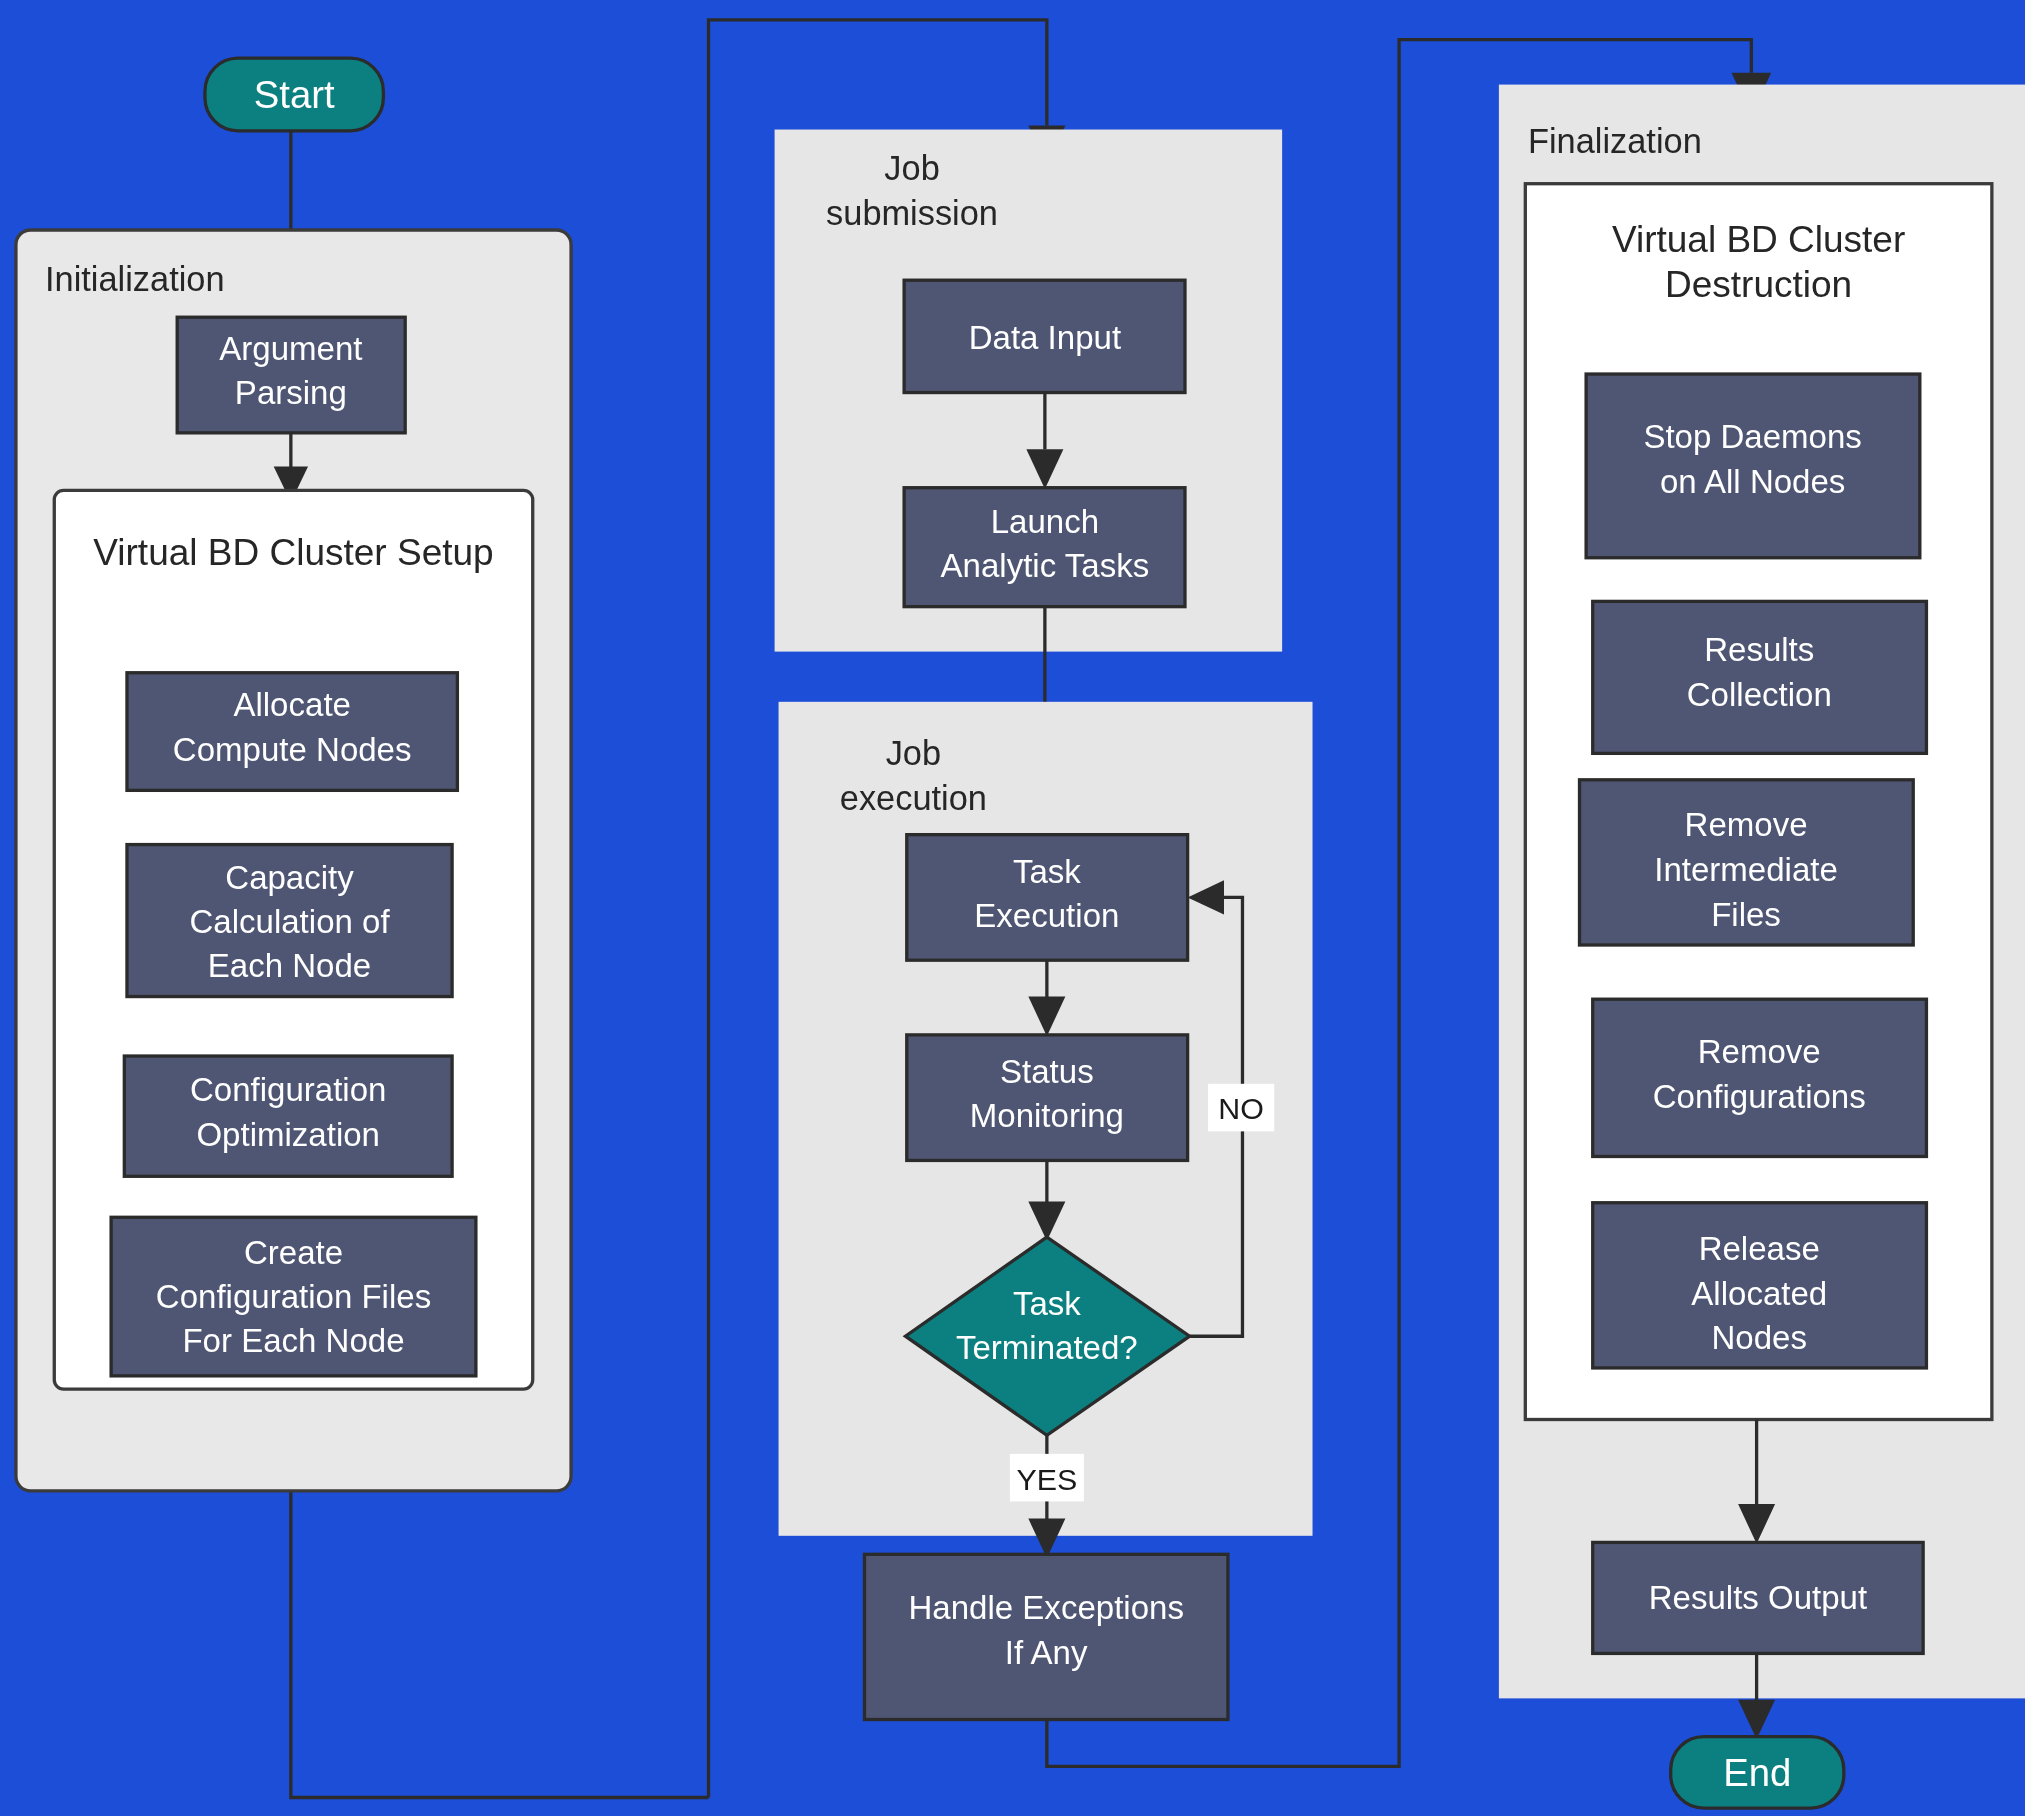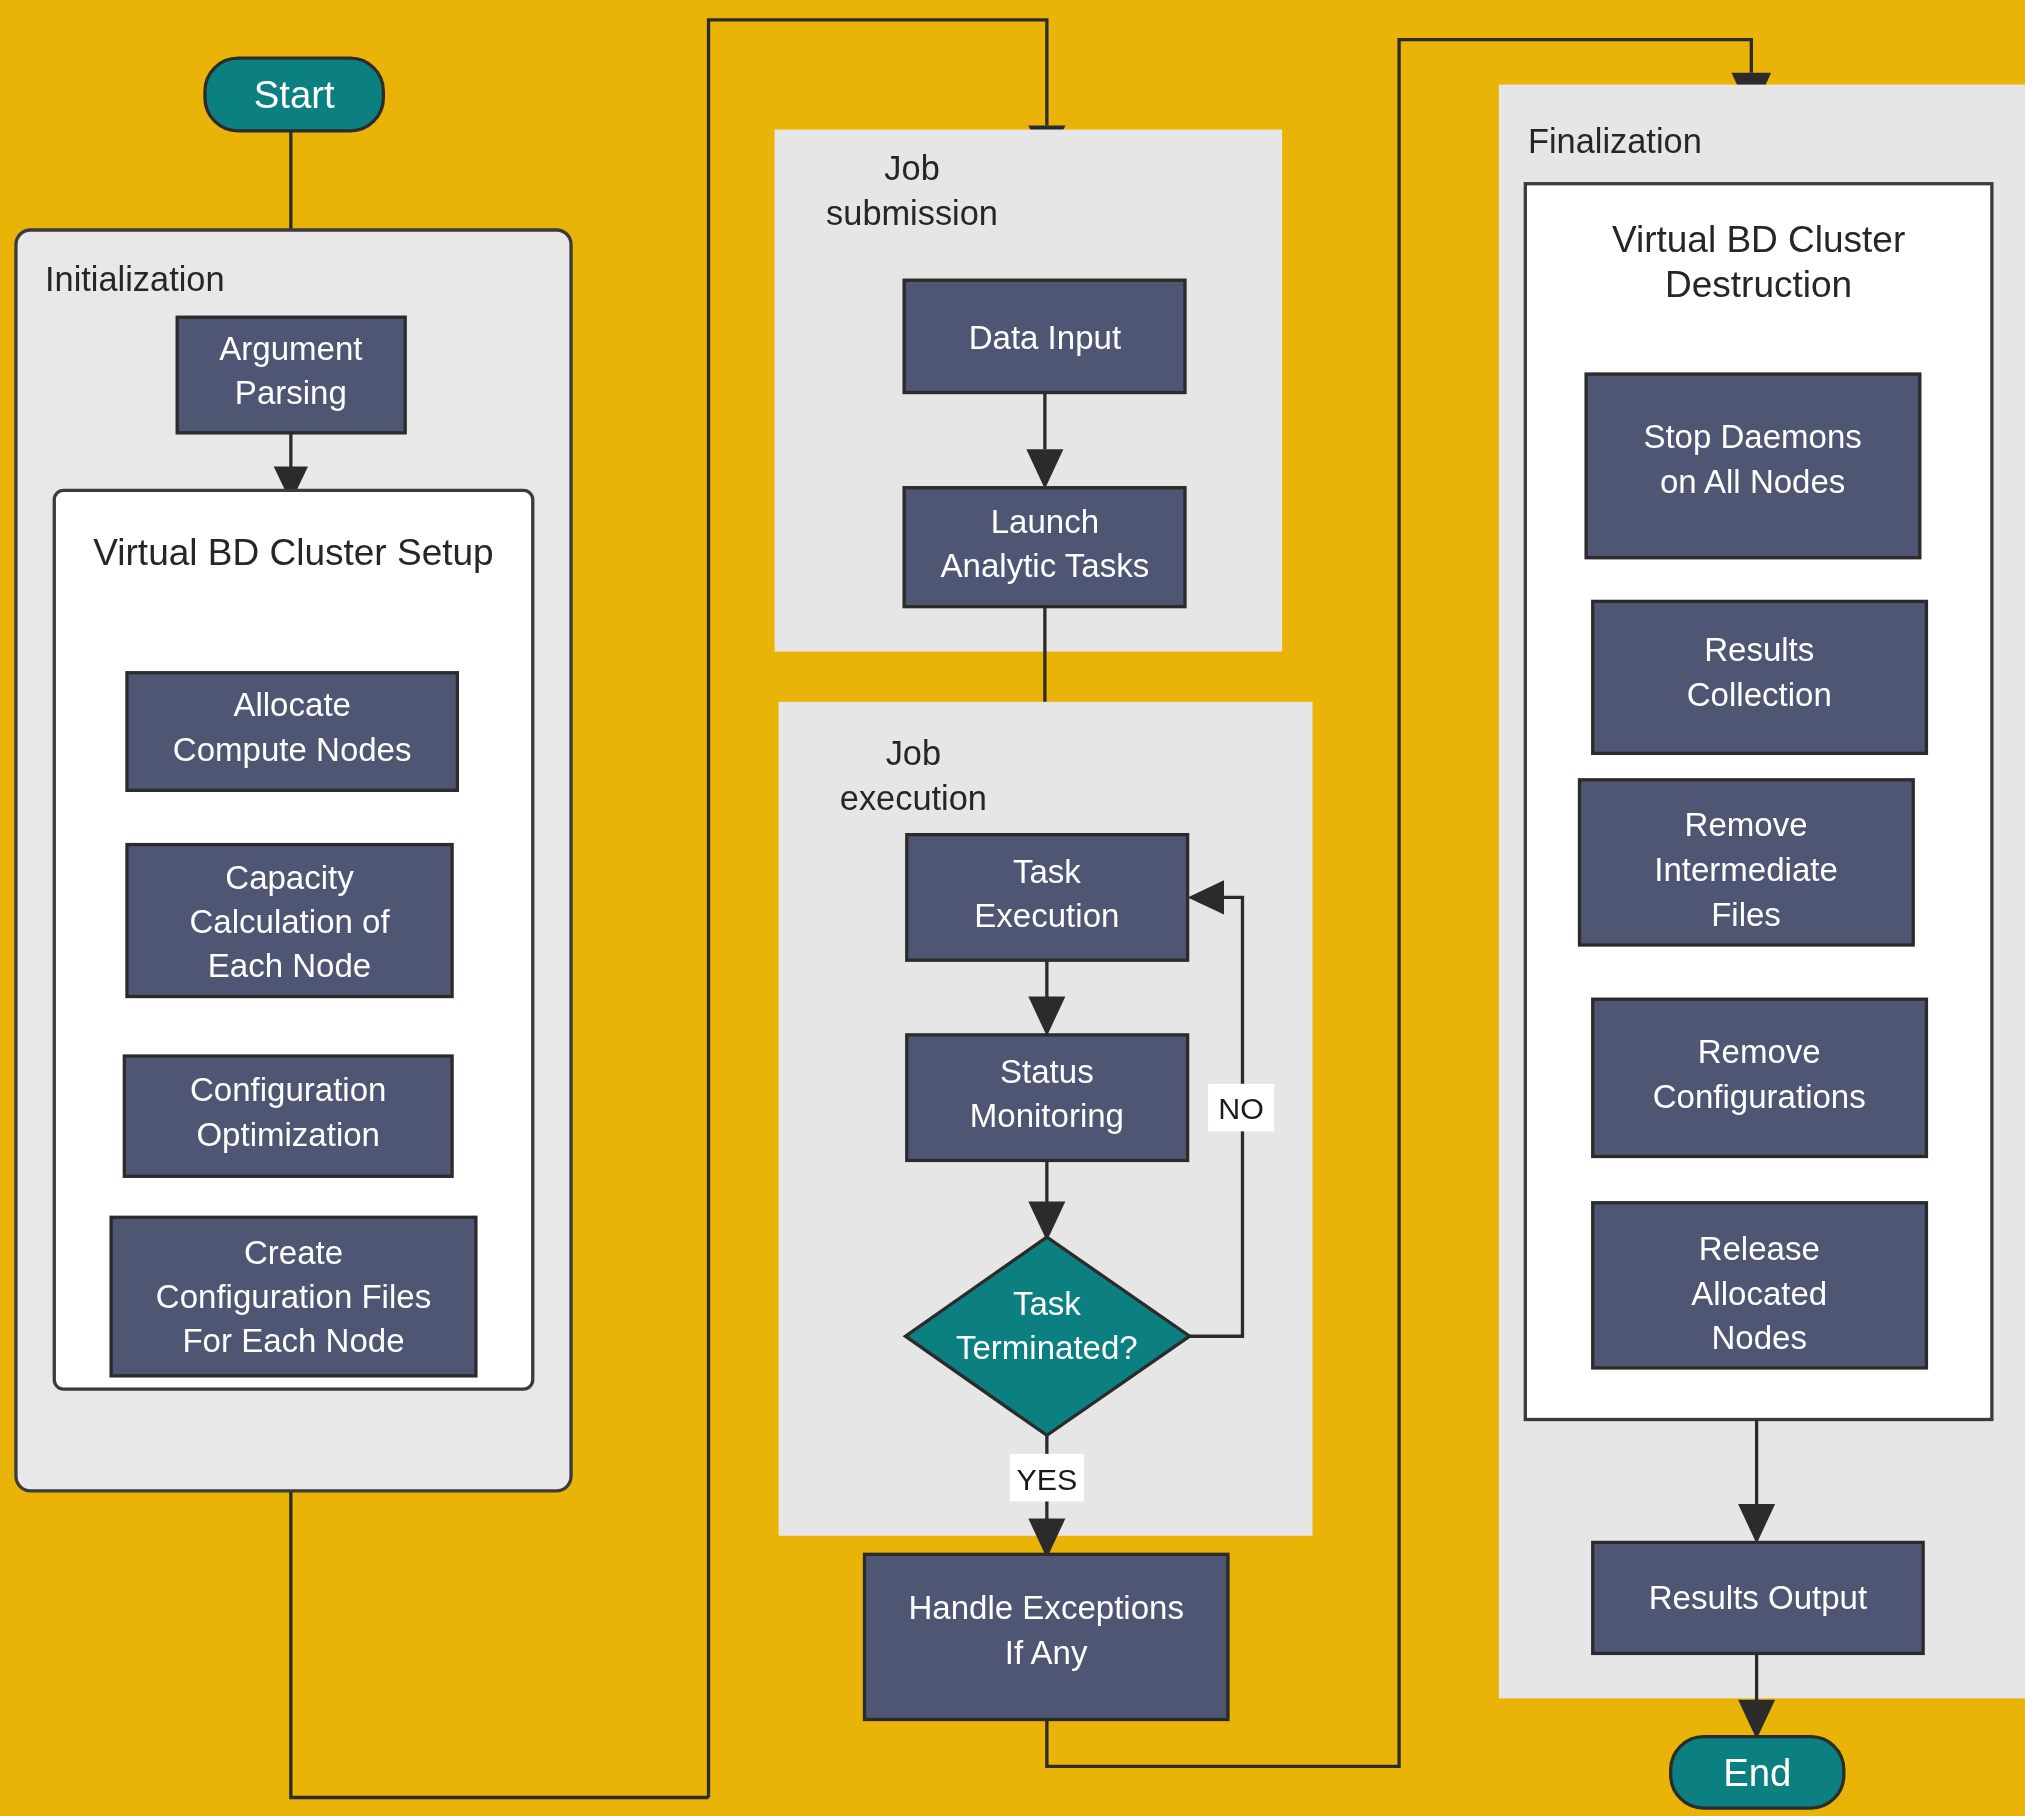--- a/index.html
+++ b/index.html
@@ -1,19 +1,19 @@
 <!DOCTYPE html>
 <html style="font-size:10.6px"><head>
 <meta charset="utf-8">
 <style>
   html,body{margin:0;padding:0;background:#ffffff;}
   #stage{
     position:relative;
     width:2025px;height:1816px;
-    background:#eab308;
+    background:#1d4ed8;
     font-family:"Liberation Sans", sans-serif;
     overflow:hidden;
   }
   svg.diagram{position:absolute;left:0;top:0;width:2025px;height:1816px;}
 
   
   .group-band{ fill:#e6e6e6; stroke:none; }
   .group-band-outlined{ fill:#e8e8e8; stroke:#3b3b3b; stroke-width:5; }
   .subgroup{ fill:#ffffff; stroke:#3b3b3b; stroke-width:5; }
 

